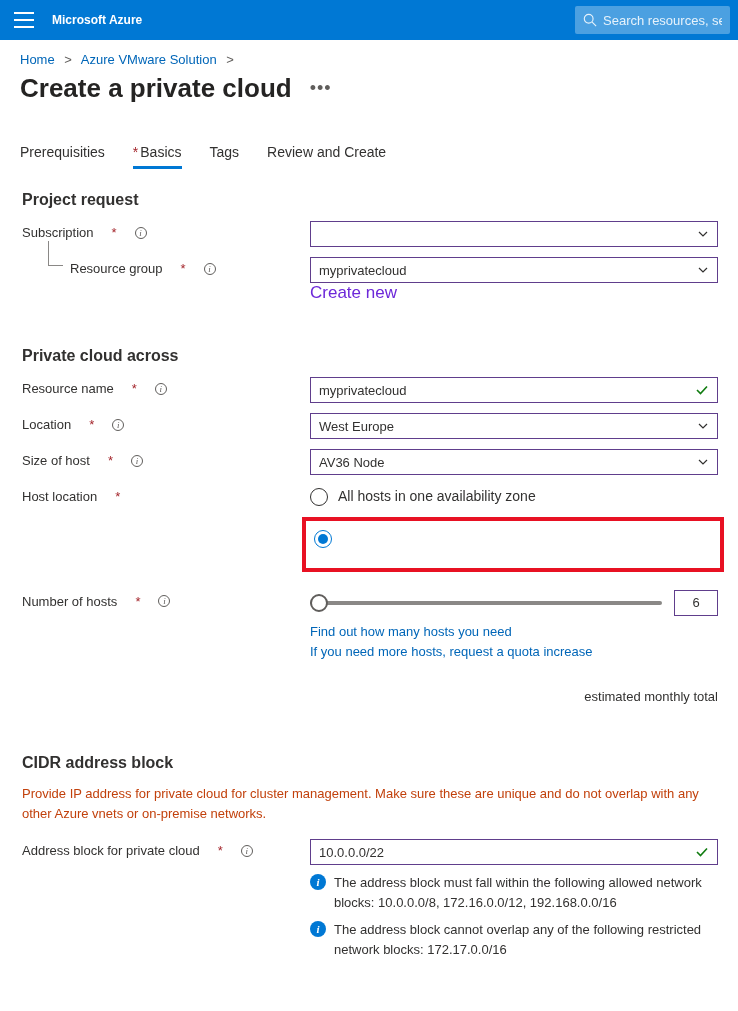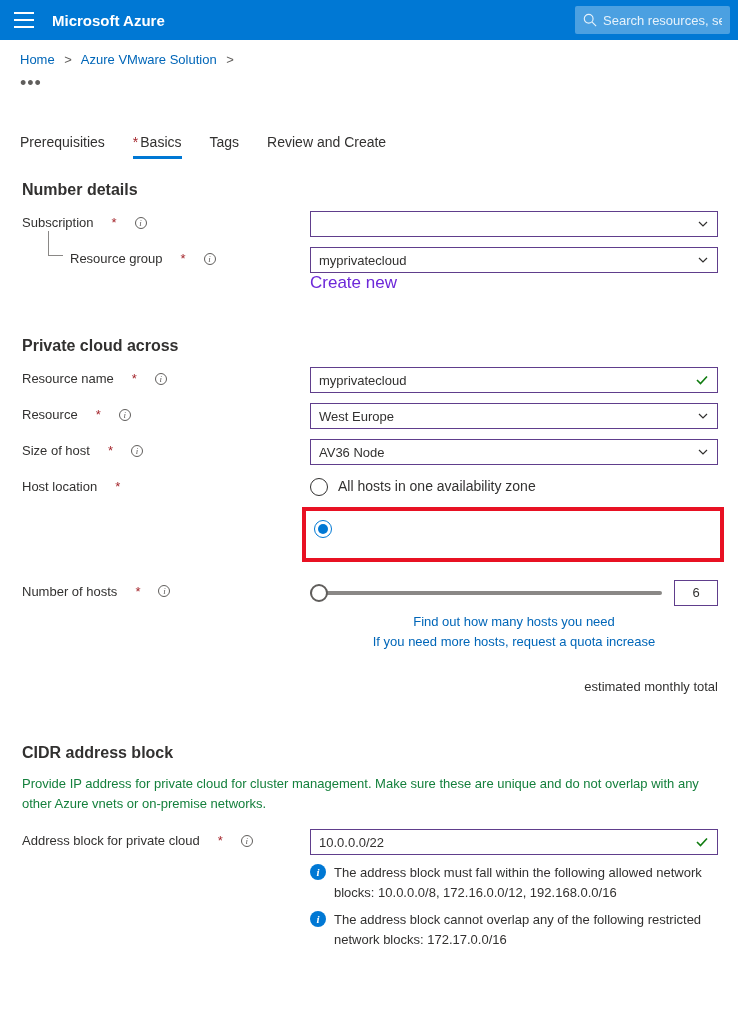--- a/index.html
+++ b/index.html
@@ -2,21 +2,21 @@
 <html><head>
 <meta charset="utf-8">
 <style>
   * { box-sizing: border-box; margin: 0; padding: 0; }
   body { font-family: "Segoe UI", Arial, sans-serif; font-size: 13px; color: #323130; background: #fff; width: 738px; }
   
   
   .topbar { background: #0078d4; height: 40px; display: flex; align-items: center; padding: 0 8px; color: #fff; }
   .hamburger { width: 20px; height: 16px; display: flex; flex-direction: column; justify-content: space-between; margin-right: 18px; margin-left: 6px; cursor: pointer; }
   .hamburger span { display: block; height: 2px; background: #fff; }
-  .brand { font-size: 15px; font-weight: 600; }
+  .brand { font-size: 12px; font-weight: 600; }
   .search-box { margin-left: auto; background: #4ba0e1; height: 28px; display: flex; align-items: center; padding: 0 8px; color: #e6f2fb; width: 155px; border-radius: 2px; }
   .search-box svg { margin-right: 6px; flex-shrink: 0; }
   .search-ph { font-size: 13px; color: #e6f2fb; white-space: nowrap; overflow: hidden; }
   
   
   .crumbs { padding: 12px 20px 6px; font-size: 13px; }
   .crumbs a { color: #0066b8; text-decoration: none; }
   .crumbs .sep { color: #605e5c; margin: 0 6px; }
   
   
@@ -26,21 +26,21 @@
   
   
   .tabs { padding: 0 20px; display: flex; gap: 28px; border-bottom: 0; margin-top: 22px; margin-bottom: 22px; }
   .tab { font-size: 14px; padding-bottom: 6px; cursor: pointer; color: #323130; }
   .tab.active { border-bottom: 3px solid #0078d4; font-weight: 400; }
   .tab .req { color: #a4262c; margin-right: 2px; }
   
   
   .content { padding: 0 20px 20px 22px; }
   .section-h { font-size: 16px; font-weight: 600; margin-bottom: 12px; margin-top: 6px; }
-  .section-desc { font-size: 13px; color: #15803d; line-height: 1.5; margin-bottom: 16px; }
+  .section-desc { font-size: 13px; color: #c2410c; line-height: 1.5; margin-bottom: 16px; }
   
   
   .row { display: flex; align-items: flex-start; margin-bottom: 10px; }
   .label-col { width: 288px; padding-top: 4px; font-size: 13px; display: flex; align-items: center; gap: 18px; }
   .label-col.indent { padding-left: 48px; position: relative; }
   .label-col.indent::before { content: ""; position: absolute; left: 26px; top: -16px; width: 14px; height: 24px; border-left: 1px solid #8a8886; border-bottom: 1px solid #8a8886; }
   .req-star { color: #a4262c; }
   .info-icon { width: 12px; height: 12px; border: 1px solid #605e5c; border-radius: 50%; display: inline-flex; align-items: center; justify-content: center; font-size: 9px; color: #605e5c; font-style: italic; font-family: Georgia, serif; }
   .ctrl-col { flex: 1; }
   
@@ -58,21 +58,21 @@
   .radio-label { font-size: 14px; line-height: 1.4; }
   .radio-sub { font-size: 13px; color: #605e5c; line-height: 1.45; margin-top: 2px; }
   .highlight-box { border: 4px solid #e81123; padding: 6px 8px 10px; margin-top: 2px; margin-left: -8px; margin-right: -6px; }
   
   
   .slider-wrap { display: flex; align-items: center; gap: 12px; }
   .slider { flex: 1; height: 18px; position: relative; }
   .slider-track { position: absolute; top: 7px; left: 0; right: 0; height: 4px; background: #8a8886; border-radius: 2px; }
   .slider-thumb { position: absolute; top: 0; left: 0; width: 18px; height: 18px; border: 2px solid #605e5c; background: #fff; border-radius: 50%; }
   .slider-val { width: 44px; height: 26px; border: 1px solid #603e8c; display: flex; align-items: center; justify-content: center; font-size: 13px; }
-  .link-right { text-align: center; margin-top: 6px; }
+  .link-right { text-align: left; margin-top: 6px; }
   .link-right a { color: #0066b8; text-decoration: none; font-size: 13px; display: block; line-height: 1.6; }
   .est-total { text-align: right; font-size: 13px; margin-top: 26px; margin-bottom: 6px; }
   
   
   .info-line { display: flex; gap: 8px; margin-bottom: 8px; font-size: 13px; line-height: 1.5; }
   .info-badge { width: 16px; height: 16px; background: #0078d4; color: #fff; border-radius: 50%; display: flex; align-items: center; justify-content: center; font-size: 11px; font-weight: 700; font-style: italic; font-family: Georgia, serif; flex-shrink: 0; margin-top: 1px; }
   
   .spacer-lg { height: 28px; }
   .spacer-sm { height: 8px; }
 </style>
@@ -96,33 +96,34 @@
 </div>
 
 <div class="crumbs">
   <a href="#">Home</a>
   <span class="sep">&gt;</span>
   <a href="#">Azure VMware Solution</a>
   <span class="sep">&gt;</span>
 </div>
 
 <div class="title-row">
+  <h1 class="page-title">Create a private cloud</h1>
   <span class="ellipsis">•••</span>
 </div>
 
 <div class="tabs">
   <div class="tab">Prerequisities</div>
   <div class="tab active"><span class="req">*</span><span>Basics</span></div>
   <div class="tab">Tags</div>
   <div class="tab">Review and Create</div>
 </div>
 
 <div class="content">
 
-  <div class="section-h">Number details</div>
+  <div class="section-h">Project request</div>
 
   <div class="row">
     <div class="label-col">
       <span>Subscription</span>
         <span class="req-star">*</span>
       <span class="info-icon">i</span>
     </div>
     <div class="ctrl-col">
       <div class="select">
         <span></span>
@@ -165,21 +166,21 @@
         <span>myprivatecloud</span>
         <svg class="check" width="14" height="14" viewBox="0 0 14 14">
             <path d="M2 7 L5.5 10.5 L12 3.5" stroke="#107c10" stroke-width="1.6" fill="none"></path>
           </svg>
       </div>
     </div>
   </div>
 
   <div class="row">
     <div class="label-col">
-      <span>Resource</span>
+      <span>Location</span>
         <span class="req-star">*</span>
       <span class="info-icon">i</span>
     </div>
     <div class="ctrl-col">
       <div class="select">
         <span>West Europe</span>
         <svg class="chev" width="12" height="12" viewBox="0 0 12 12">
             <path d="M2 4 L6 8 L10 4" stroke="#323130" stroke-width="1.2" fill="none"></path>
           </svg>
       </div>

